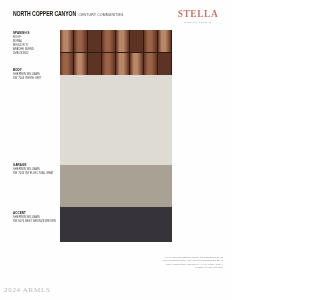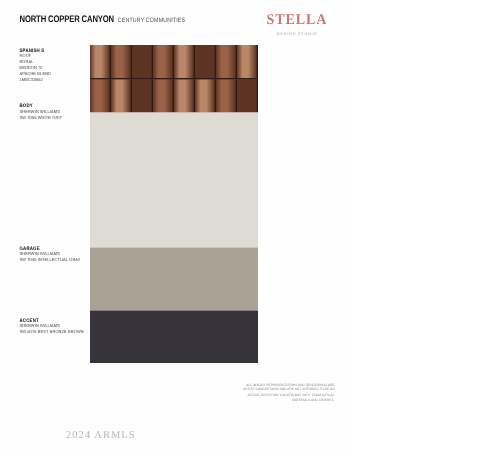--- a/index.html
+++ b/index.html
@@ -159,21 +159,20 @@
     letter-spacing: 0.04px;
   }
   .mls-footer {
     position: absolute;
     left: 4px;
     bottom: 6px;
     font-size: 7px;
     letter-spacing: 0.7px;
     color: #b9b7b5;
     font-family: "Liberation Serif", serif;
-    margin-left: 40px;
   }
 </style>
 </head>
 <body>
 
 <div class="sheet">
 
   <div class="header">
     <span class="header-title">NORTH COPPER CANYON</span>
     <span class="header-sub">CENTURY COMMUNITIES</span>

